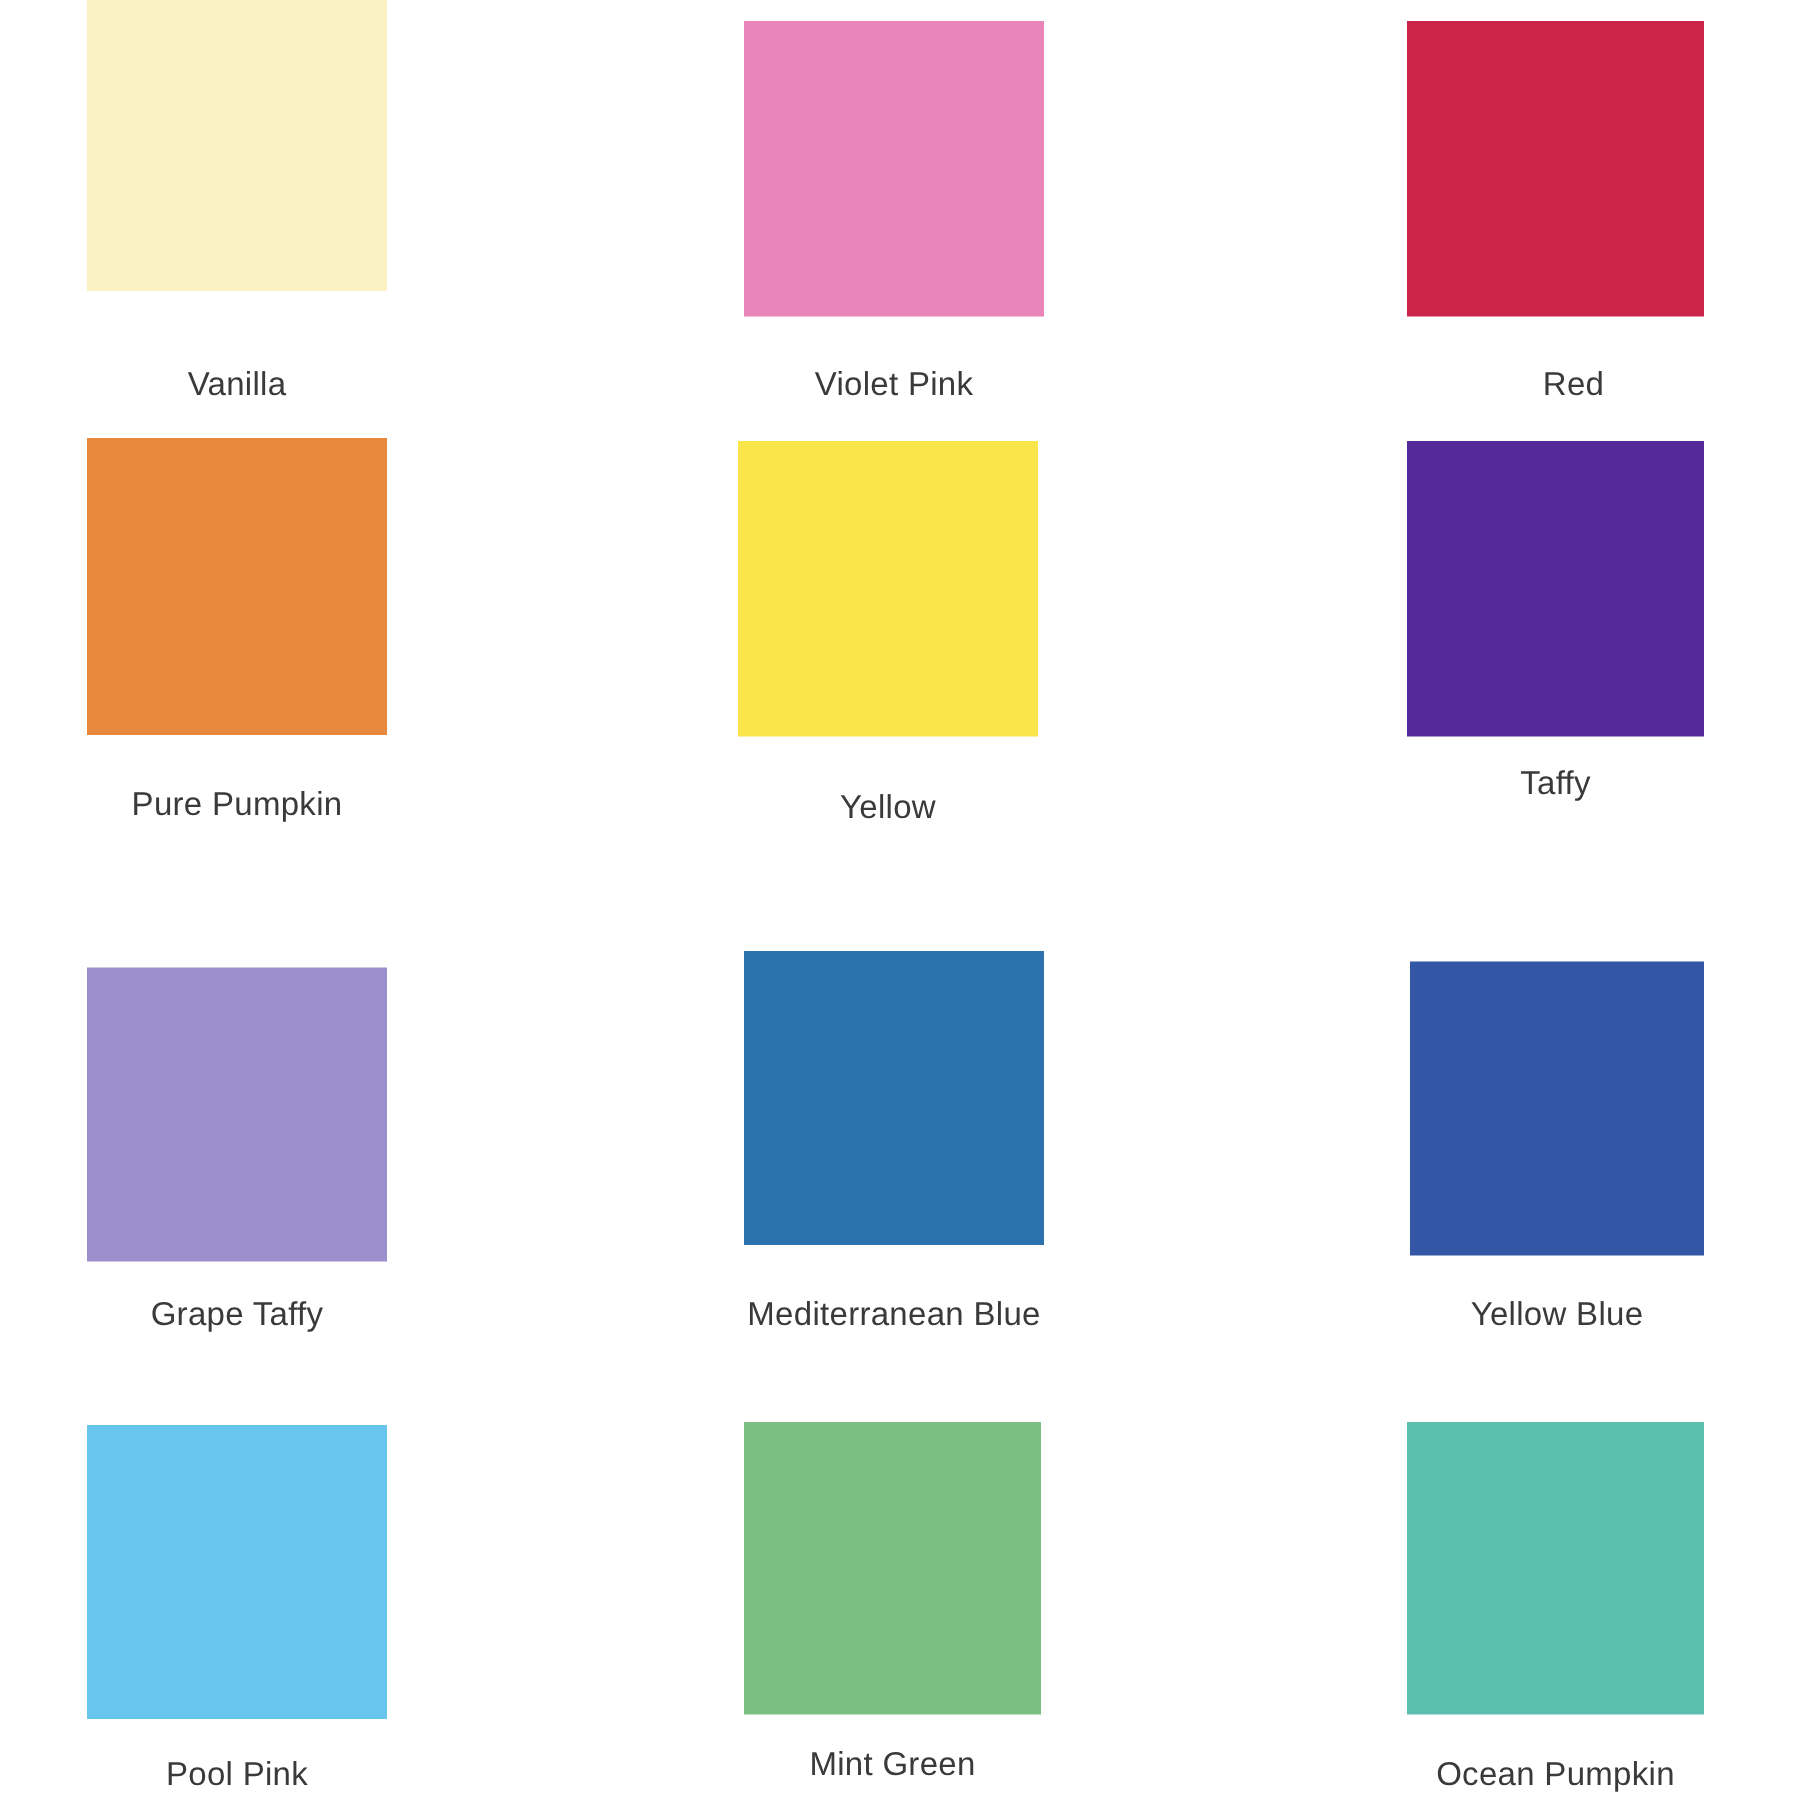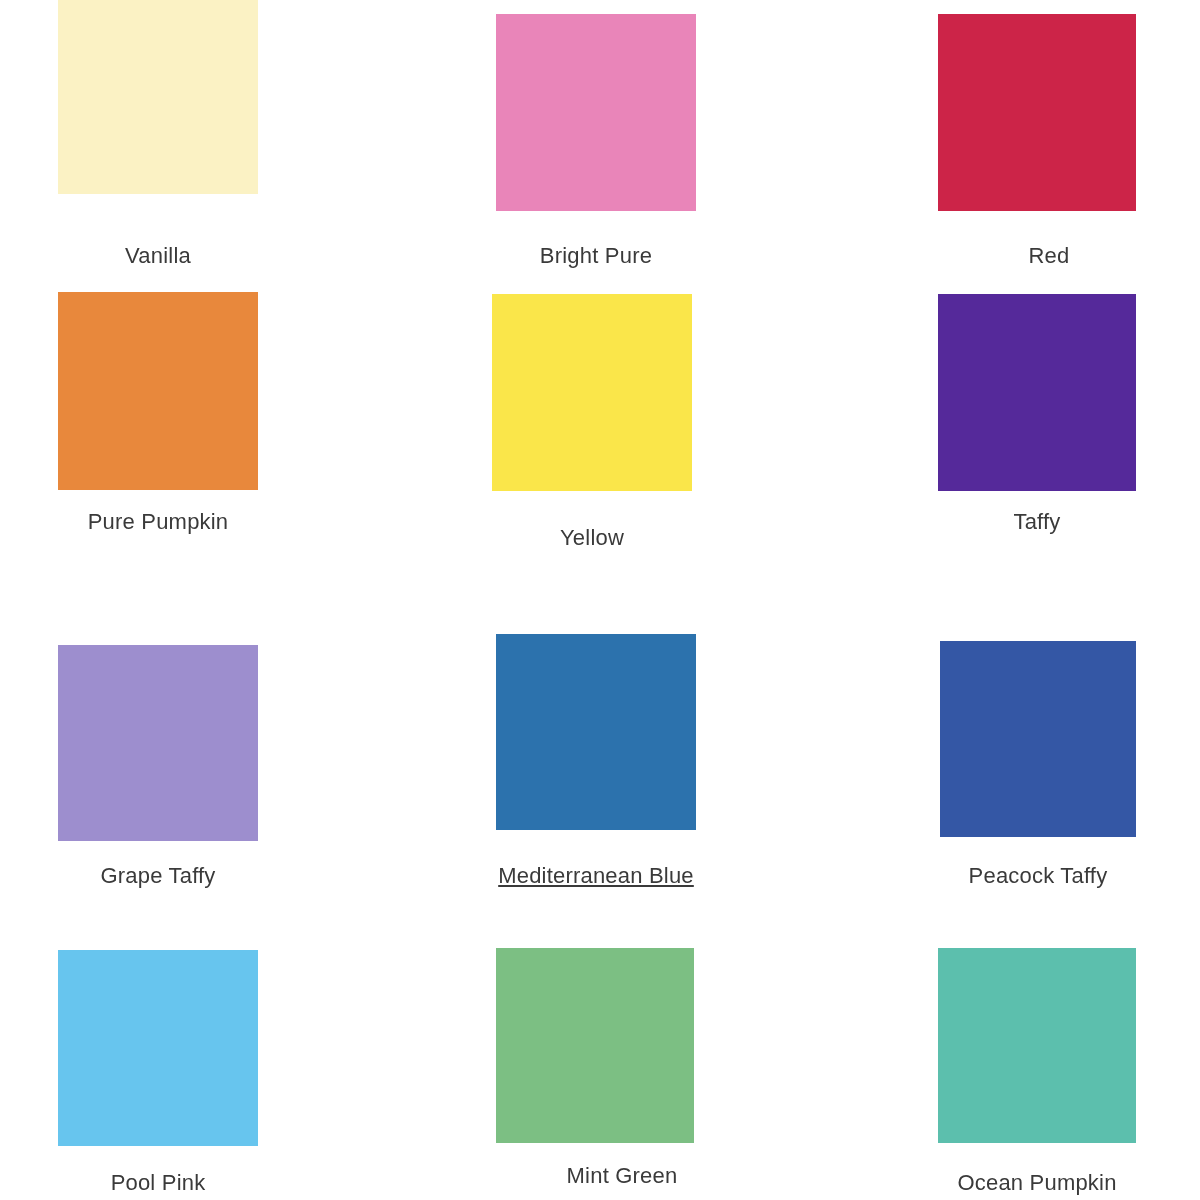--- a/index.html
+++ b/index.html
@@ -53,54 +53,54 @@
 <body>
 
 <div id="palette" style="background: rgb(255, 255, 255);">
     <div class="swatch-cell" style="left: 58px; top: -8px; width: 200px; height: 202px;">
       <div class="swatch-chip" style="background-color: rgb(251, 242, 196);"></div>
     </div>
     <div class="swatch-label" style="top: 245px; left: 158px;">Vanilla</div>
     <div class="swatch-cell" style="left: 496px; top: 14px; width: 200px; height: 197px;">
       <div class="swatch-chip" style="background-color: rgb(233, 133, 185);"></div>
     </div>
-    <div class="swatch-label" style="top: 245px; left: 596px;">Bright Pure</div>
+    <div class="swatch-label" style="top: 245px; left: 596px;">Violet Pink</div>
     <div class="swatch-cell" style="left: 938px; top: 14px; width: 198px; height: 197px;">
       <div class="swatch-chip" style="background-color: rgb(204, 36, 72);"></div>
     </div>
     <div class="swatch-label" style="top: 245px; left: 1037px; margin-left: 12px;">Red</div>
     <div class="swatch-cell" style="left: 58px; top: 292px; width: 200px; height: 198px;">
       <div class="swatch-chip" style="background-color: rgb(232, 136, 60);"></div>
     </div>
-    <div class="swatch-label" style="top: 511px; left: 158px;">Pure Pumpkin</div>
+    <div class="swatch-label" style="top: 525px; left: 158px;">Pure Pumpkin</div>
     <div class="swatch-cell" style="left: 492px; top: 294px; width: 200px; height: 197px;">
       <div class="swatch-chip" style="background-color: rgb(250, 230, 74);"></div>
     </div>
     <div class="swatch-label" style="top: 511px; left: 592px; margin-top: 16px;">Yellow</div>
     <div class="swatch-cell" style="left: 938px; top: 294px; width: 198px; height: 197px;">
       <div class="swatch-chip" style="background-color: rgb(85, 41, 154);"></div>
     </div>
     <div class="swatch-label" style="top: 511px; left: 1037px;">Taffy</div>
     <div class="swatch-cell" style="left: 58px; top: 645px; width: 200px; height: 196px;">
       <div class="swatch-chip" style="background-color: rgb(157, 142, 206);"></div>
     </div>
     <div class="swatch-label" style="top: 865px; left: 158px; text-align: center;">Grape Taffy</div>
     <div class="swatch-cell" style="left: 496px; top: 634px; width: 200px; height: 196px;">
       <div class="swatch-chip" style="background-color: rgb(44, 114, 173);"></div>
     </div>
-    <div class="swatch-label" style="top: 865px; left: 596px; text-decoration: underline;">Mediterranean Blue</div>
+    <div class="swatch-label" style="top: 865px; left: 596px;">Mediterranean Blue</div>
     <div class="swatch-cell" style="left: 940px; top: 641px; width: 196px; height: 196px;">
       <div class="swatch-chip" style="background-color: rgb(52, 87, 165);"></div>
     </div>
-    <div class="swatch-label" style="top: 865px; left: 1038px;">Peacock Taffy</div>
+    <div class="swatch-label" style="top: 865px; left: 1038px;">Yellow Blue</div>
     <div class="swatch-cell" style="left: 58px; top: 950px; width: 200px; height: 196px;">
       <div class="swatch-chip" style="background-color: rgb(103, 197, 238);"></div>
     </div>
     <div class="swatch-label" style="top: 1172px; left: 158px;">Pool Pink</div>
     <div class="swatch-cell" style="left: 496px; top: 948px; width: 198px; height: 195px;">
       <div class="swatch-chip" style="background-color: rgb(124, 191, 131);"></div>
     </div>
-    <div class="swatch-label" style="top: 1165px; left: 622px;">Mint Green</div>
+    <div class="swatch-label" style="top: 1165px; left: 595px;">Mint Green</div>
     <div class="swatch-cell" style="left: 938px; top: 948px; width: 198px; height: 195px;">
       <div class="swatch-chip" style="background-color: rgb(92, 191, 173);"></div>
     </div>
     <div class="swatch-label" style="top: 1172px; left: 1037px;">Ocean Pumpkin</div>
   </div>
 
 </body></html>

